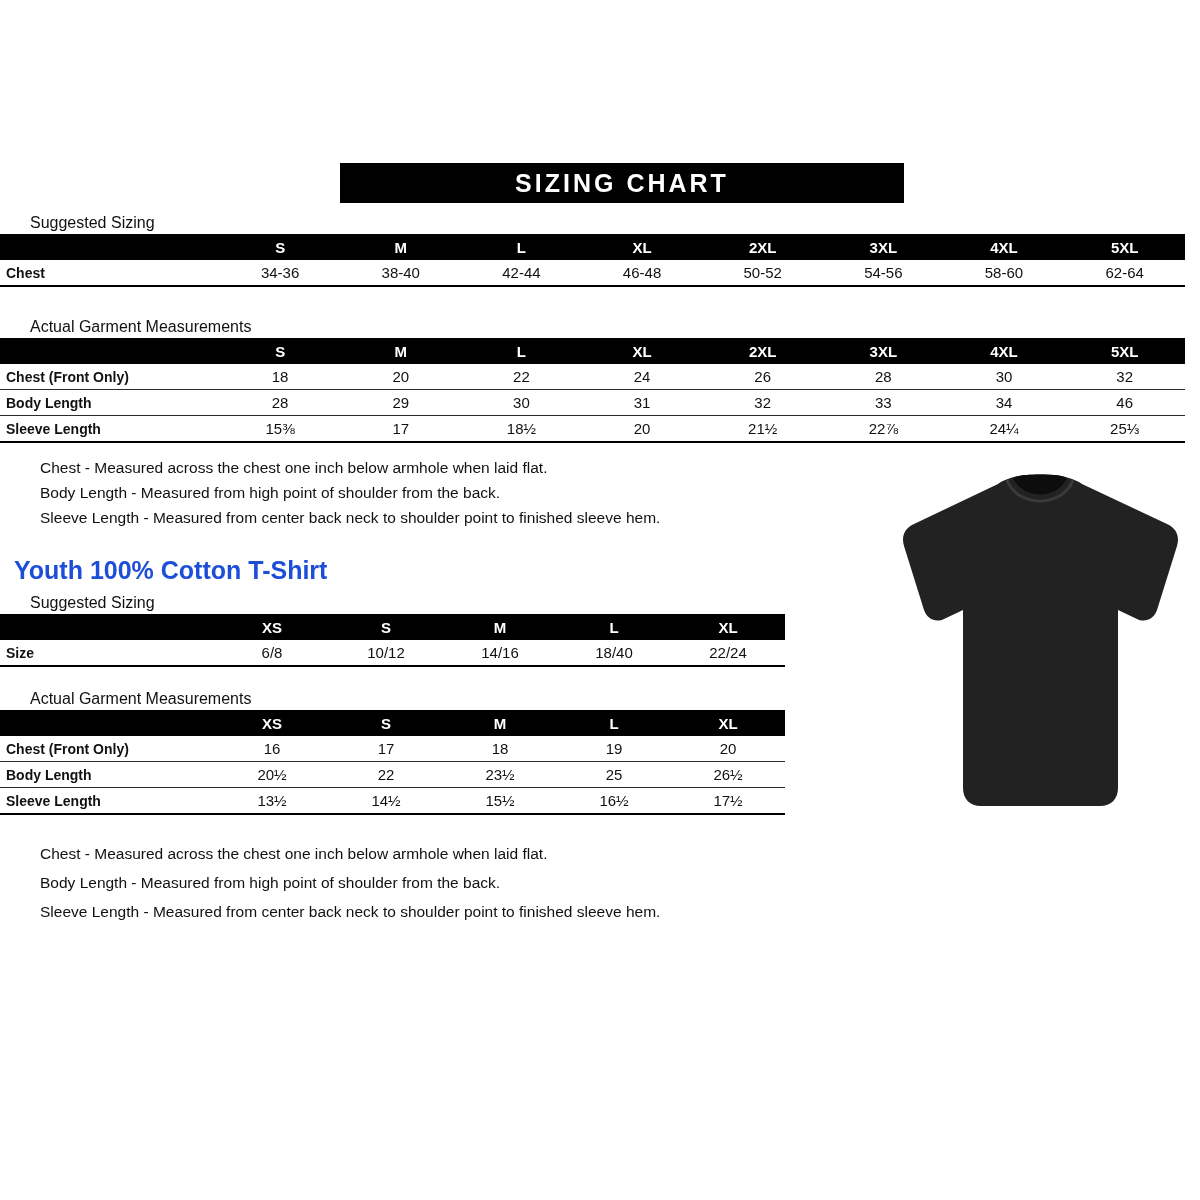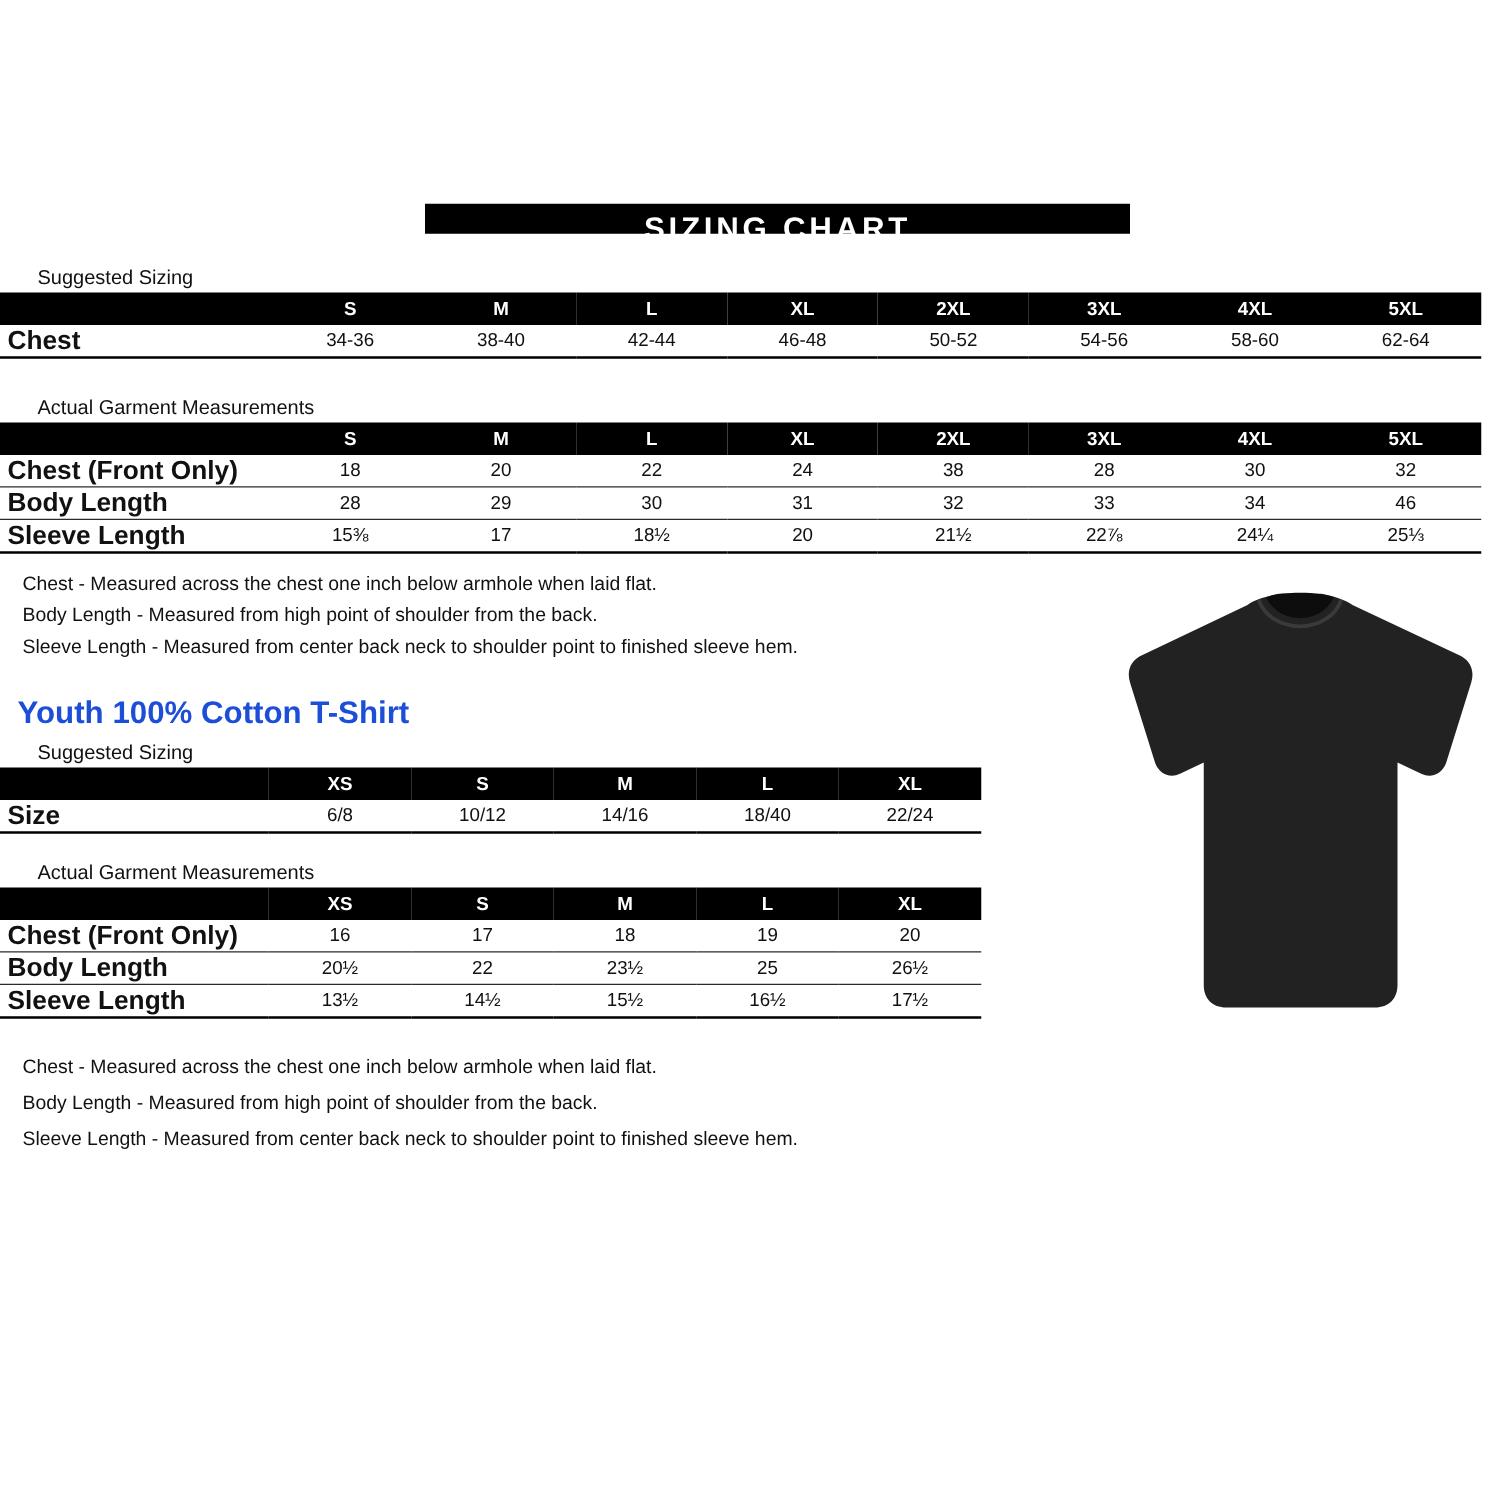--- a/index.html
+++ b/index.html
@@ -32,21 +32,21 @@
     font-size: 25px;
     font-weight: 600;
     letter-spacing: 0.2px;
     color: #111;
   }
   .sizing-banner {
     position: absolute;
     left: 340px;
     top: 163px;
     width: 564px;
-    height: 24px;
+    height: 40px;
     background: #000000;
   }
   .sizing-banner span {
     display: block;
     text-align: center;
     color: #ffffff;
     font-size: 25px;
     font-weight: 700;
     letter-spacing: 3px;
     line-height: 40px;
@@ -88,35 +88,36 @@
   }
   table.sz tbody td {
     text-align: center;
     color: #111;
     background: #ffffff;
   }
   table.sz tbody td.rowhead {
     text-align: left;
     padding-left: 6px;
     font-weight: 700;
-    font-size: 21px;
+    font-size: 14px;
   }
   table.sz tbody tr.ruled td {
     border-bottom: 1px solid #2b2b2b;
   }
   table.sz tbody tr.lastruled td {
     border-bottom: 2px solid #000000;
   }
 
   
   .note {
     position: absolute;
     font-size: 15.5px;
     color: #111;
     white-space: nowrap;
+    margin-left: 22px;
   }
 
   .youth-title {
     position: absolute;
     left: 14px;
     top: 556px;
     font-size: 25px;
     font-weight: 600;
     color: #1d4ed8;
   }
@@ -209,21 +210,21 @@
           <th>5XL</th>
         </tr>
       </thead>
     <tbody>
         <tr class="ruled">
           <td class="rowhead">Chest (Front Only)</td>
           <td>18</td>
           <td>20</td>
           <td>22</td>
           <td>24</td>
-          <td>38</td>
+          <td>26</td>
           <td>28</td>
           <td>30</td>
           <td>32</td>
         </tr>
         <tr class="ruled">
           <td class="rowhead">Body Length</td>
           <td>28</td>
           <td>29</td>
           <td>30</td>
           <td>31</td>

